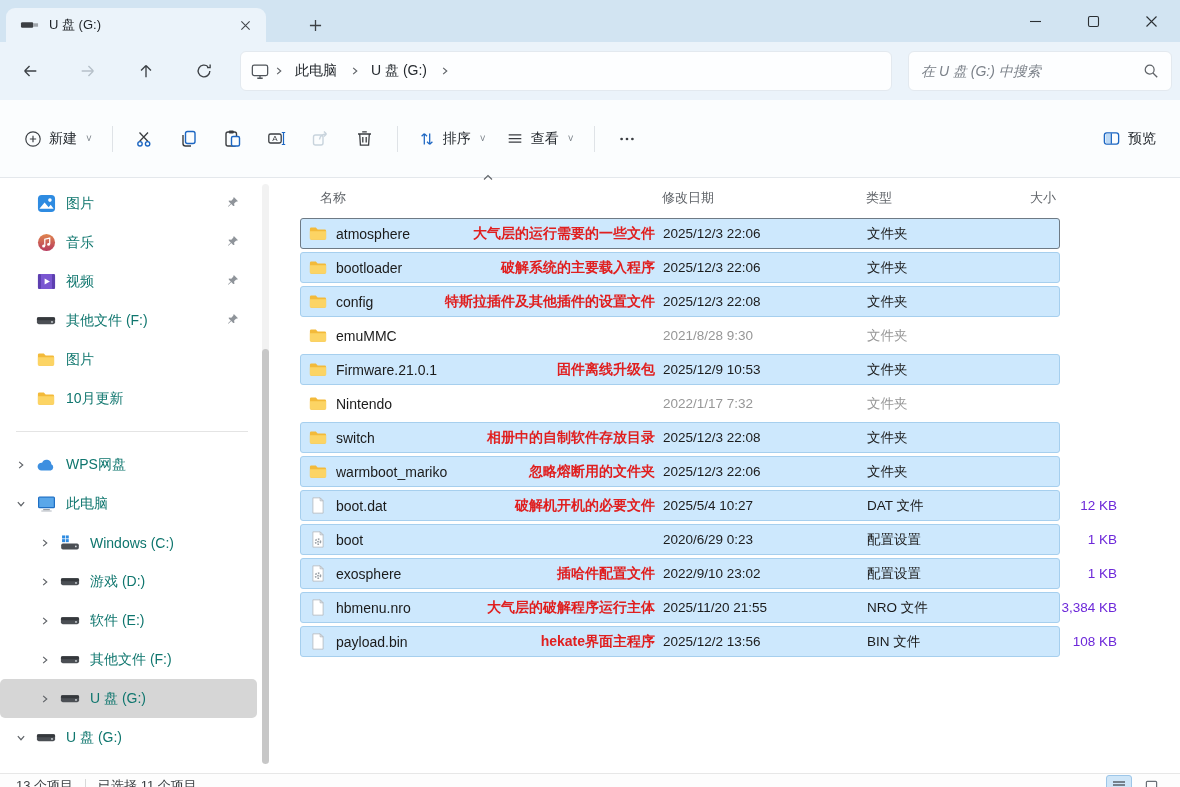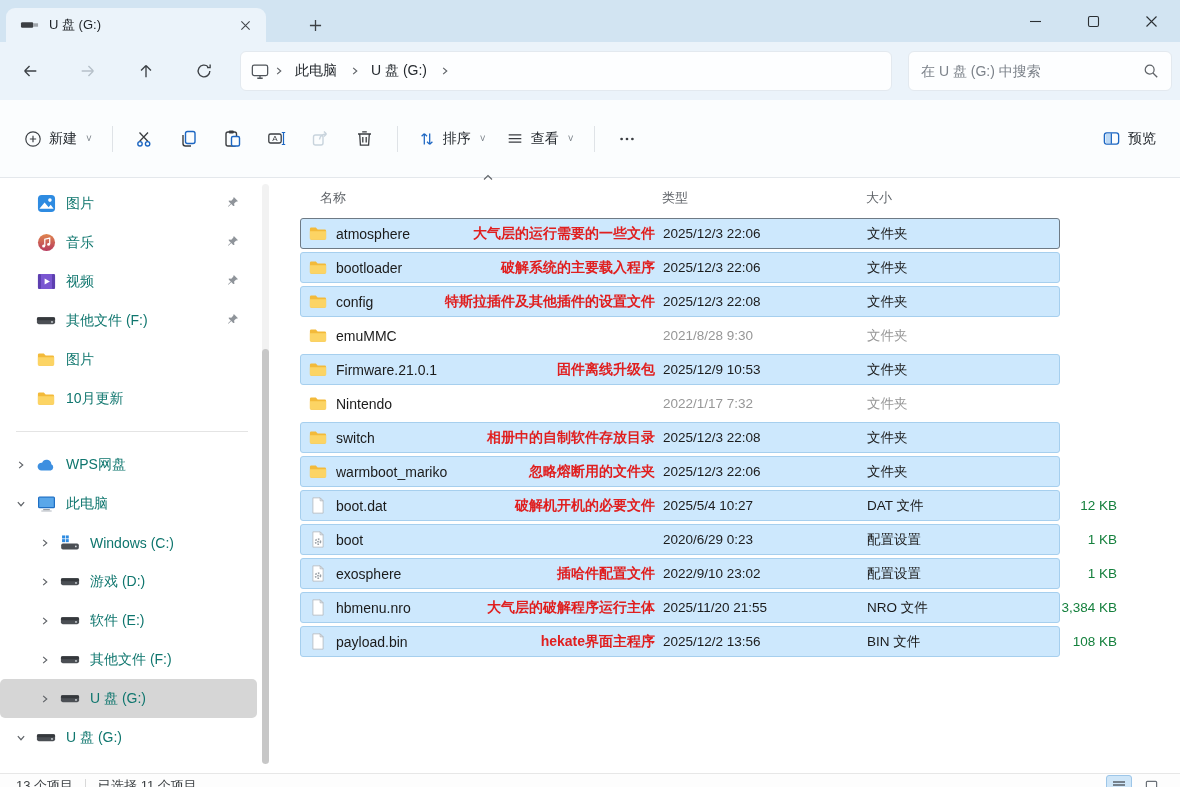--- a/index.html
+++ b/index.html
@@ -21,21 +21,21 @@
   .addressrow { position:relative; height:58px; background:#ebf3fa; display:flex; align-items:center; }
   .nav-btn { width:40px; height:40px; display:flex; align-items:center; justify-content:center; border-radius:5px; }
   .nav-group { display:flex; margin-left:10px; gap:18px; }
   .address-box { position:absolute; left:240px; top:9px; width:652px; height:40px; background:#fdfeff;
                  border:1px solid #e3e9ef; border-radius:6px; display:flex; align-items:center; padding:0 10px; }
   .crumb { font-size:14px; color:#24292e; padding:4px 8px; border-radius:4px; white-space:nowrap; }
   .crumb-sep { display:flex; align-items:center; justify-content:center; width:18px; }
   .search-box { position:absolute; left:908px; top:9px; width:264px; height:40px; background:#fdfeff;
                 border:1px solid #e3e9ef; border-radius:6px; display:flex; align-items:center; padding:0 12px; }
   .search-box input { border:none; outline:none; background:transparent; flex:1; font-size:14px;
-                      font-family:inherit; color:#333; }
+                      font-family:inherit; color:#333;font-style:italic; }
   .search-box input::placeholder { color:#7c828a; }
 
   
   .toolbar { position:relative; height:78px; background:#fbfdfe; border-bottom:1px solid #e4e8ec;
              display:flex; align-items:center; padding:0 14px; }
   .tb-btn { display:flex; align-items:center; gap:7px; padding:8px 10px; border-radius:5px; font-size:14px; color:#24292e; }
   .tb-icon-btn { width:44px; height:38px; display:flex; align-items:center; justify-content:center; border-radius:5px; }
   .tb-divider { width:1px; height:26px; background:#dfe3e7; margin:0 10px; }
   .tb-chev { font-size:10px; color:#7a8188; margin-left:2px; }
   .tb-right { margin-left:auto; display:flex; align-items:center; }
@@ -71,21 +71,21 @@
   .rows { margin-top:2px; }
   .frow { display:grid; grid-template-columns:362px 204px 164px 94px; height:31px; align-items:center;
           margin-bottom:3px; width:760px; border:1px solid transparent; border-radius:3px; }
   .frow.selected { background:#cde8fd; border-color:#a6cfee; }
   .frow.focused { border-color:#6e7a85; }
   .cell-name { display:flex; align-items:center; padding-left:8px; overflow:hidden; }
   .f-icon { width:18px; height:18px; display:flex; align-items:center; justify-content:center; flex:none; }
   .f-name { font-size:14px; color:#1b1b1b; margin-left:9px; white-space:nowrap; }
   .f-note { margin-left:auto; padding-right:8px; font-size:14px; font-weight:700; color:#e01f1f; white-space:nowrap; }
   .cell-date,.cell-type { font-size:13.5px; color:#1b1b1b; }
-  .cell-size { font-size:13.5px; text-align:right; padding-right:8px; color:#15803d; }
+  .cell-size { font-size:13.5px; text-align:right; padding-right:8px; color:#6d28d9; }
   .frow.unselected .cell-date, .frow.unselected .cell-type, .frow.unselected .cell-size { color:#979797; }
 
   
   .statusbar { position:relative; height:22px; border-top:1px solid #e7e7e7; background:#fdfdfd;
                display:flex; align-items:center; padding:12px 16px; }
   .status-text { font-size:13px; color:#3c4043; white-space:nowrap; }
   .status-sep { width:1px; height:14px; background:#d8d8d8; margin:0 12px; }
   .view-toggles { margin-left:auto; display:flex; gap:6px; }
   .vt-btn { width:26px; height:22px; display:flex; align-items:center; justify-content:center; border-radius:3px; }
   .vt-btn.active { background:#cfe6f8; border:1px solid #9dc6e8; }
@@ -508,20 +508,21 @@
       </div>
 
     <div class="content">
       <div class="col-headers">
         <span class="sort-caret">
           <svg width="10" height="7" viewBox="0 0 10 7" fill="none">
               <path d="M1 5.5L5 1.5l4 4" stroke="#5f6368" stroke-width="1.1"></path>
             </svg>
         </span>
         <div class="col-h name">名称</div>
+        <div class="col-h">修改日期</div>
         <div class="col-h">类型</div>
         <div class="col-h size">大小</div>
       </div>
       <div class="rows" id="rows">
           <div class="frow selected focused">
             <div class="cell-name">
               <span class="f-icon">
                 <svg width="18" height="15" viewBox="0 0 20 16">
                   <path d="M1 2.8A1.6 1.6 0 0 1 2.6 1.2h5l2 2.4h7.8A1.6 1.6 0 0 1 19 5.2v8.2a1.6 1.6 0 0 1-1.6 1.6H2.6A1.6 1.6 0 0 1 1 13.4z" fill="#f3ba3a"></path>
                   <path d="M1 5.6h18v7.8a1.6 1.6 0 0 1-1.6 1.6H2.6A1.6 1.6 0 0 1 1 13.4z" fill="#fcd464"></path>

